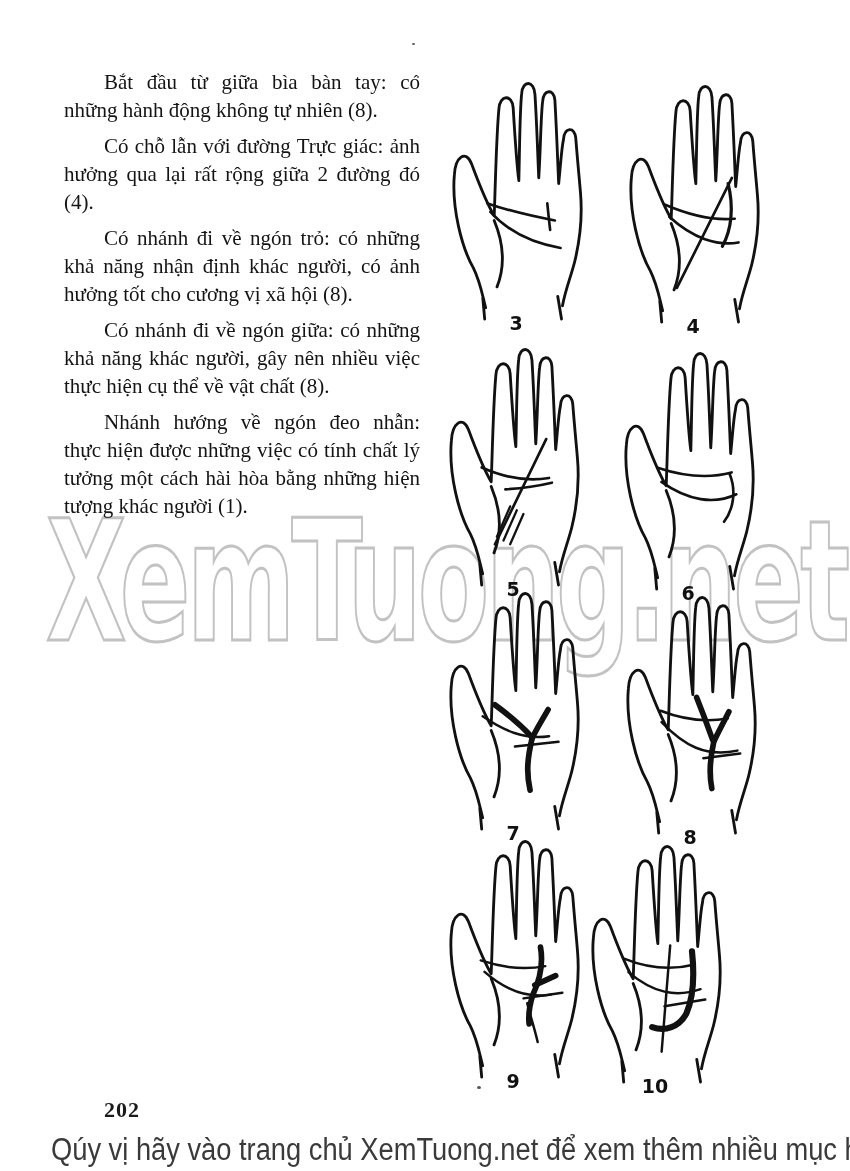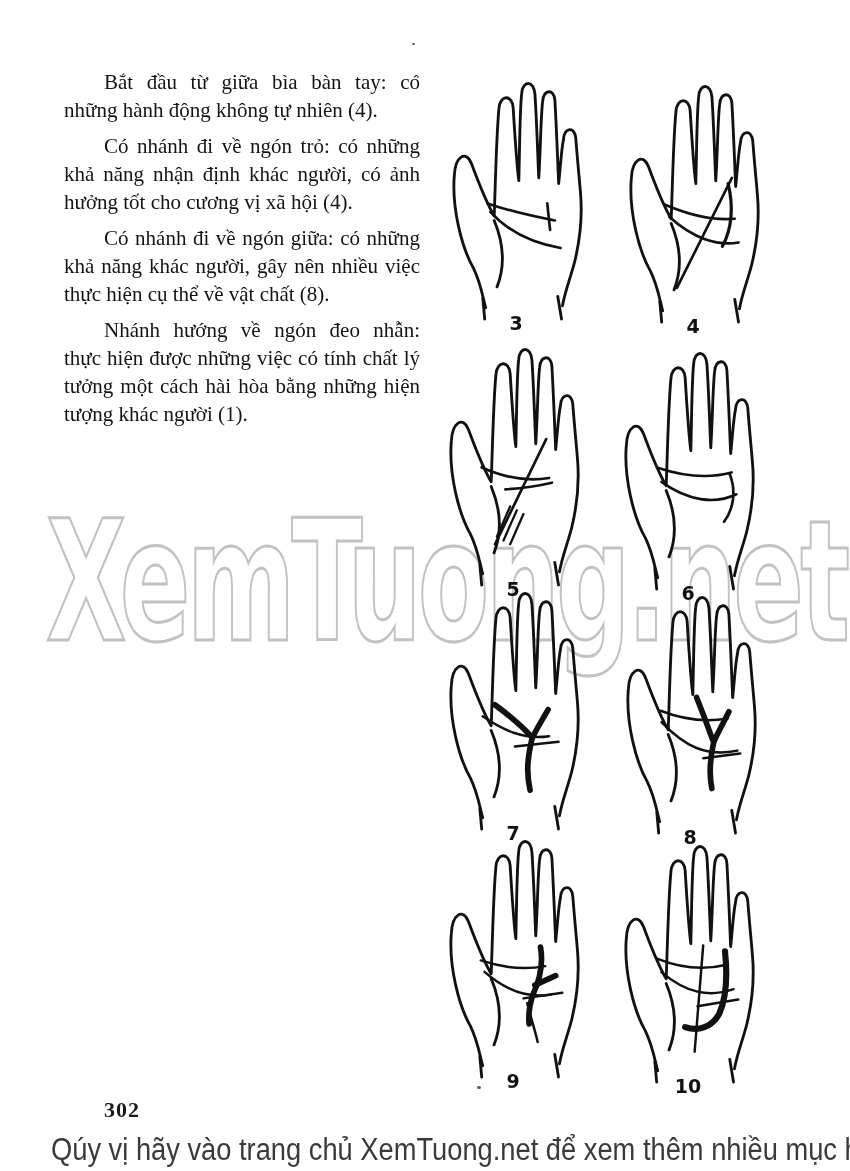--- a/index.html
+++ b/index.html
@@ -80,22 +80,23 @@
   .speck{position:absolute;background:#555;border-radius:50%;z-index:1;}
 </style>
 </head>
 <body>
 
 <div class="page">
 
   <div class="watermark">XemTuong.net</div>
 
   <div class="text-col">
-    <p>Bắt đầu từ giữa bìa bàn tay: có những hành động không tự nhiên (4).</p>
-    <p>Có nhánh đi về ngón trỏ: có những khả năng nhận định khác người, có ảnh hưởng tốt cho cương vị xã hội (4).</p>
+    <p>Bắt đầu từ giữa bìa bàn tay: có những hành động không tự nhiên (8).</p>
+    <p>Có chỗ lẫn với đường Trực giác: ảnh hưởng qua lại rất rộng giữa 2 đường đó (4).</p>
+    <p>Có nhánh đi về ngón trỏ: có những khả năng nhận định khác người, có ảnh hưởng tốt cho cương vị xã hội (8).</p>
     <p>Có nhánh đi về ngón giữa: có những khả năng khác người, gây nên nhiều việc thực hiện cụ thể về vật chất (8).</p>
     <p>Nhánh hướng về ngón đeo nhẫn: thực hiện được những việc có tính chất lý tưởng một cách hài hòa bằng những hiện tượng khác người (1).</p>
   </div>
 
   <div class="figure" style="left:440px;top:82px">
     <div class="hand">
         <svg viewBox="0 0 160 252" width="152" height="239" xmlns="http://www.w3.org/2000/svg">
           <path d="M48,238 C44,222 42,210 35,196 C23,175 12,133 15,98 C16,79 27,71 33,86 C40,104 47,124 57,141 C58,120 59,60 62,28 C63,13 76,13 77,27 C79,60 81,90 83,104 C84,62 84,30 86,12 C87,-2 99,-2 100,13 C102,45 103,80 104,101 C106,70 106,40 108,21 C109,7 120,7 121,19 C123,55 124,85 125,107 C127,88 128,70 130,61 C131,47 142,47 143,59 C145,85 147,104 148,117 C150,140 148,164 142,189 C138,205 132,219 129,236" fill="none" stroke="#111" stroke-width="3" stroke-linecap="round" stroke-linejoin="round"></path>
           <path d="M45,228 L47,250" fill="none" stroke="#111" stroke-width="3" stroke-linecap="round" stroke-linejoin="round"></path>
           <path d="M124,226 L128,250" fill="none" stroke="#111" stroke-width="3" stroke-linecap="round" stroke-linejoin="round"></path>
@@ -194,37 +195,37 @@
           <path d="M46,127 C70,135 93,137 114,133" fill="none" stroke="#111" stroke-width="2.6" stroke-linecap="round" stroke-linejoin="round"></path>
           <path d="M50,139 C74,160 96,167 120,163" fill="none" stroke="#111" stroke-width="2.6" stroke-linecap="round" stroke-linejoin="round"></path>
           <path d="M91,167 L132,161" fill="none" stroke="#111" stroke-width="2.6" stroke-linecap="round" stroke-linejoin="round"></path>
           <path d="M95,172 C99,188 103,200 106,213" fill="none" stroke="#111" stroke-width="2.6" stroke-linecap="round" stroke-linejoin="round"></path>
           <path d="M109,113 C112,130 108,148 101,163 C97,175 96,184 97,194" fill="none" stroke="#111" stroke-width="6" stroke-linecap="round" stroke-linejoin="round"></path>
           <path d="M103,153 L125,143" fill="none" stroke="#111" stroke-width="6" stroke-linecap="round" stroke-linejoin="round"></path>
         </svg>
       </div>
     <div class="fig-num">9</div>
   </div>
-  <div class="figure" style="left:612px;top:845px">
+  <div class="figure" style="left:579px;top:845px">
     <div class="hand">
         <svg viewBox="0 0 160 252" width="152" height="239" xmlns="http://www.w3.org/2000/svg">
           <path d="M48,238 C44,222 42,210 35,196 C23,175 12,133 15,98 C16,79 27,71 33,86 C40,104 47,124 57,141 C58,120 59,60 62,28 C63,13 76,13 77,27 C79,60 81,90 83,104 C84,62 84,30 86,12 C87,-2 99,-2 100,13 C102,45 103,80 104,101 C106,70 106,40 108,21 C109,7 120,7 121,19 C123,55 124,85 125,107 C127,88 128,70 130,61 C131,47 142,47 143,59 C145,85 147,104 148,117 C150,140 148,164 142,189 C138,205 132,219 129,236" fill="none" stroke="#111" stroke-width="3" stroke-linecap="round" stroke-linejoin="round"></path>
           <path d="M45,228 L47,250" fill="none" stroke="#111" stroke-width="3" stroke-linecap="round" stroke-linejoin="round"></path>
           <path d="M124,226 L128,250" fill="none" stroke="#111" stroke-width="3" stroke-linecap="round" stroke-linejoin="round"></path>
           <path d="M57,146 C67,170 69,193 60,216" fill="none" stroke="#111" stroke-width="3" stroke-linecap="round" stroke-linejoin="round"></path>
           <path d="M48,120 C73,130 98,132 122,126" fill="none" stroke="#111" stroke-width="2.6" stroke-linecap="round" stroke-linejoin="round"></path>
           <path d="M52,134 C78,156 102,161 128,152" fill="none" stroke="#111" stroke-width="2.6" stroke-linecap="round" stroke-linejoin="round"></path>
           <path d="M90,170 L133,163" fill="none" stroke="#111" stroke-width="2.6" stroke-linecap="round" stroke-linejoin="round"></path>
           <path d="M96,106 L87,218" fill="none" stroke="#111" stroke-width="2.6" stroke-linecap="round" stroke-linejoin="round"></path>
           <path d="M119,112 C122,140 120,162 113,178 C105,192 91,197 77,192" fill="none" stroke="#111" stroke-width="6.5" stroke-linecap="round" stroke-linejoin="round"></path>
         </svg>
       </div>
     <div class="fig-num">10</div>
   </div>
 
-  <div class="page-num">302</div>
+  <div class="page-num">202</div>
 
   <div class="footer"><span>Qúy vị hãy vào trang chủ </span><span class="brand">XemTuong.net</span><span> để xem thêm nhiều mục hay khác</span></div>
 
   <div class="speck" style="left:412px;top:43px;width:3px;height:2px"></div>
   <div class="speck" style="left:417px;top:76px;width:2px;height:2px"></div>
   <div class="speck" style="left:477px;top:1086px;width:4px;height:3px"></div>
 </div>
 
 </body></html>

